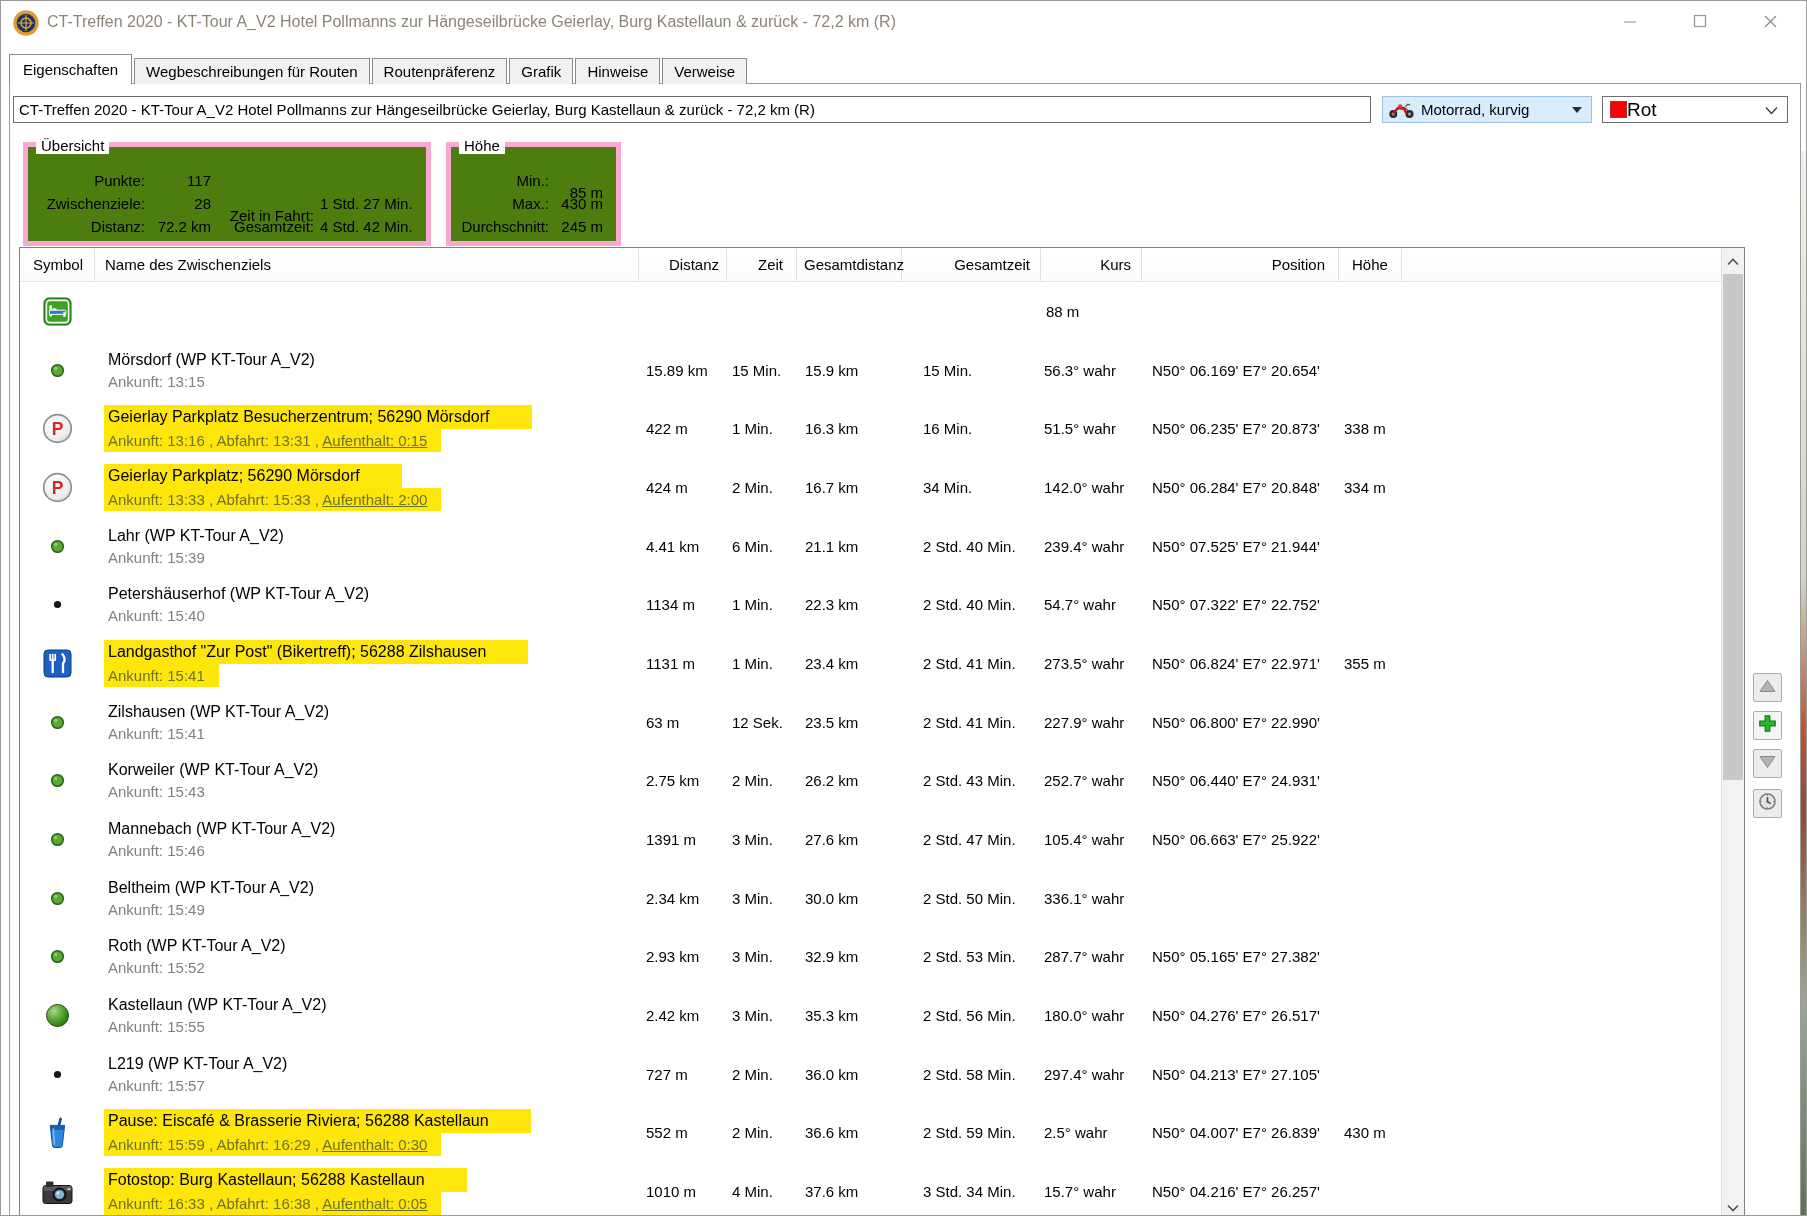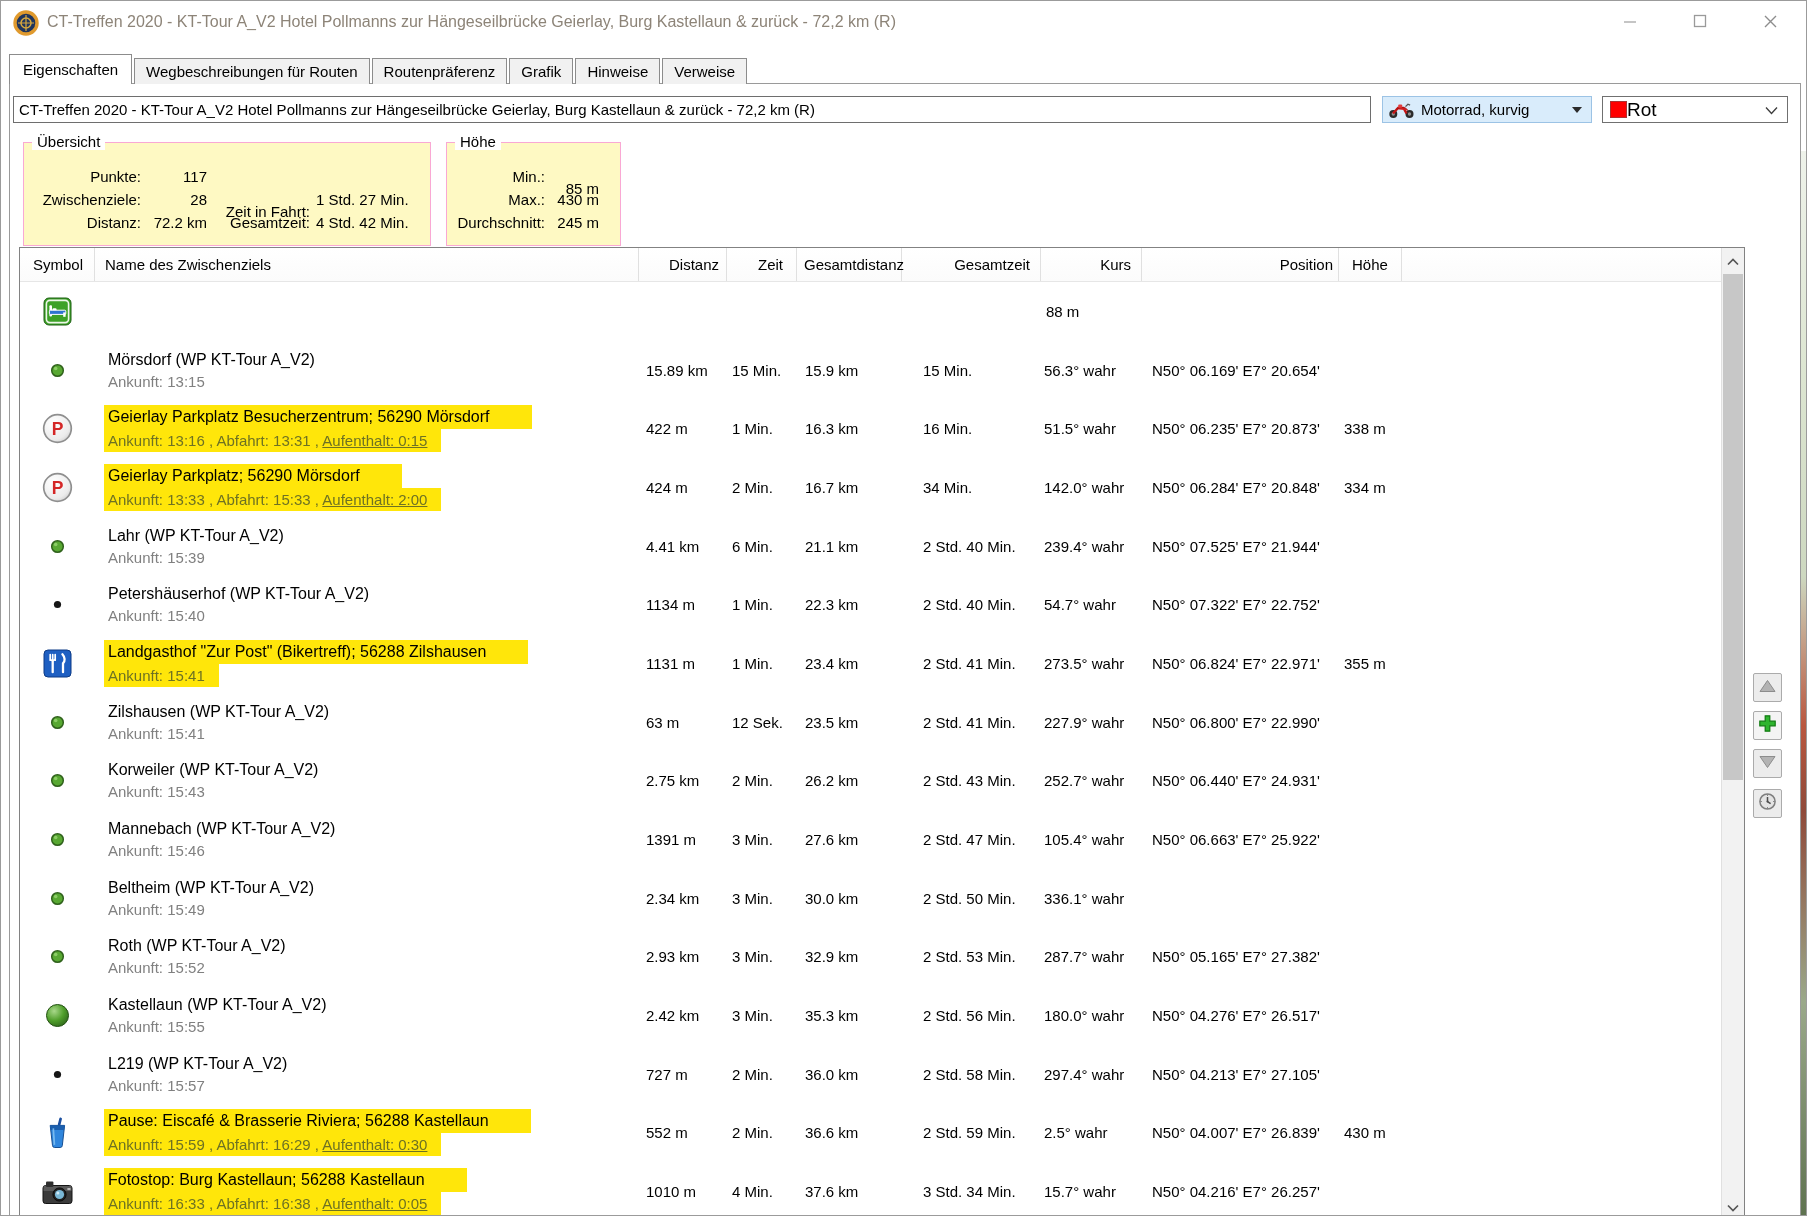--- a/index.html
+++ b/index.html
@@ -28,41 +28,41 @@
        border:1px solid #9cc3e5;display:flex;align-items:center;z-index:5;cursor:default;}
   .profile-combo .lbl{font-size:15px;color:#000;margin-left:6px;white-space:nowrap;}
   .profile-combo .drop{margin-left:auto;margin-right:9px;width:0;height:0;border-left:5px solid transparent;border-right:5px solid transparent;border-top:6px solid #2b2b2b;}
   .color-combo{position:absolute;left:1601px;top:95px;width:186px;height:27px;background:#fff;border:1px solid #707070;
        display:flex;align-items:center;z-index:5;cursor:default;}
   .color-swatch{width:17px;height:17px;margin-left:7px;border:1px solid #a33;}
   .color-combo .lbl{font-size:19px;color:#000;margin-left:0;}
   .color-combo .chev{margin-left:auto;margin-right:9px;}
 
   
-  .groupbox{position:absolute;border:1px solid #f9a8d4;z-index:5;background:#fef9c3;}
+  .groupbox{position:absolute;border:5px solid #f9a8d4;z-index:5;background:#4d7c0f;}
   .gb-label{position:absolute;top:-10px;left:8px;background:#fff;padding:0 5px;font-size:15px;color:#000;}
   #gb-uebersicht{left:22px;top:141px;width:408px;height:104px;}
   #gb-hoehe{left:445px;top:141px;width:175px;height:104px;}
   .gb-field{position:absolute;font-size:15px;color:#000;white-space:nowrap;height:19px;line-height:19px;}
   .ta-r{text-align:right;} .ta-l{text-align:left;}
 
   
   .listview{position:absolute;left:18px;top:246px;width:1726px;height:975px;border:1px solid #828282;background:#fff;z-index:5;overflow:hidden;}
   .lv-grid{display:grid;grid-template-columns:75px 544px 88px 70px 105px 139px 101px 197px 63px minmax(0,1fr);}
   .lv-header{position:absolute;left:0;top:0;right:23px;height:34px;background:linear-gradient(#ffffff,#fbfbfb);border-bottom:1px solid #e6e6e6;}
   .hc{display:flex;align-items:center;font-size:15px;color:#000;border-right:1px solid #e0e0e0;height:33px;white-space:nowrap;}
   .hc:last-child{border-right:none;}
   .hc.h-sym{padding-left:13px;}
   .hc.h-name{padding-left:10px;}
   .hc.h-dist{justify-content:flex-end;padding-right:7px;}
   .hc.h-zeit{justify-content:flex-end;padding-right:13px;}
   .hc.h-gdist{padding-left:7px;}
   .hc.h-gzeit{justify-content:flex-end;padding-right:10px;}
   .hc.h-kurs{justify-content:flex-end;padding-right:10px;}
-  .hc.h-pos{justify-content:flex-end;padding-right:5px;}
+  .hc.h-pos{justify-content:flex-end;padding-right:13px;}
   .hc.h-hoehe{padding-left:13px;}
 
   .lv-body{position:absolute;left:0;top:34px;right:23px;bottom:0;overflow:hidden;}
   .lv-row{height:58.7px;position:relative;cursor:default;}
   .c{display:flex;align-items:center;font-size:15px;color:#000;white-space:nowrap;overflow:hidden;}
   .c-sym{justify-content:center;}
   .c-namewrap{flex-direction:column;align-items:flex-start;justify-content:center;padding-left:9px;overflow:visible;}
   .name-line{font-size:16px;color:#000;line-height:20px;padding:1px 4px;white-space:nowrap;}
   .sub-line{font-size:15px;color:#808080;line-height:19px;padding:1px 4px;white-space:nowrap;}
   .sub-line .u{text-decoration:underline;}

